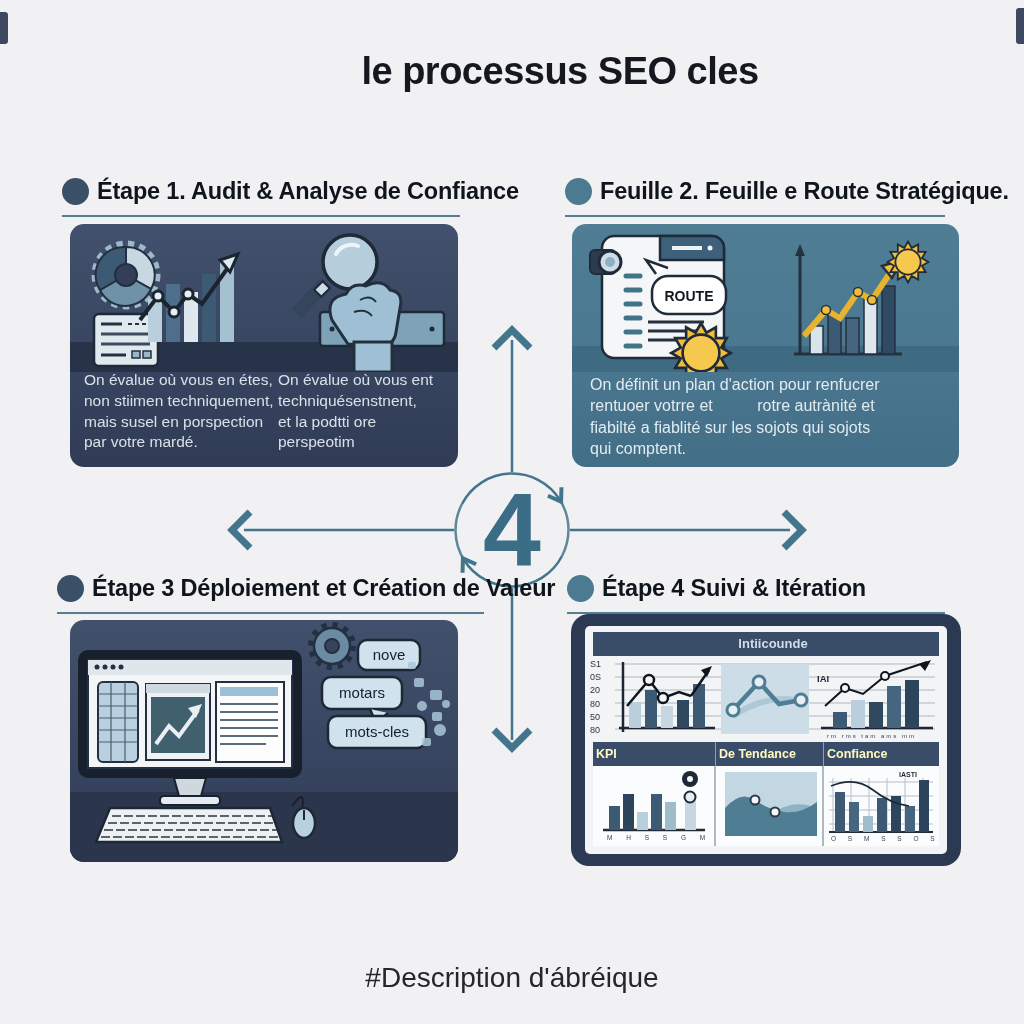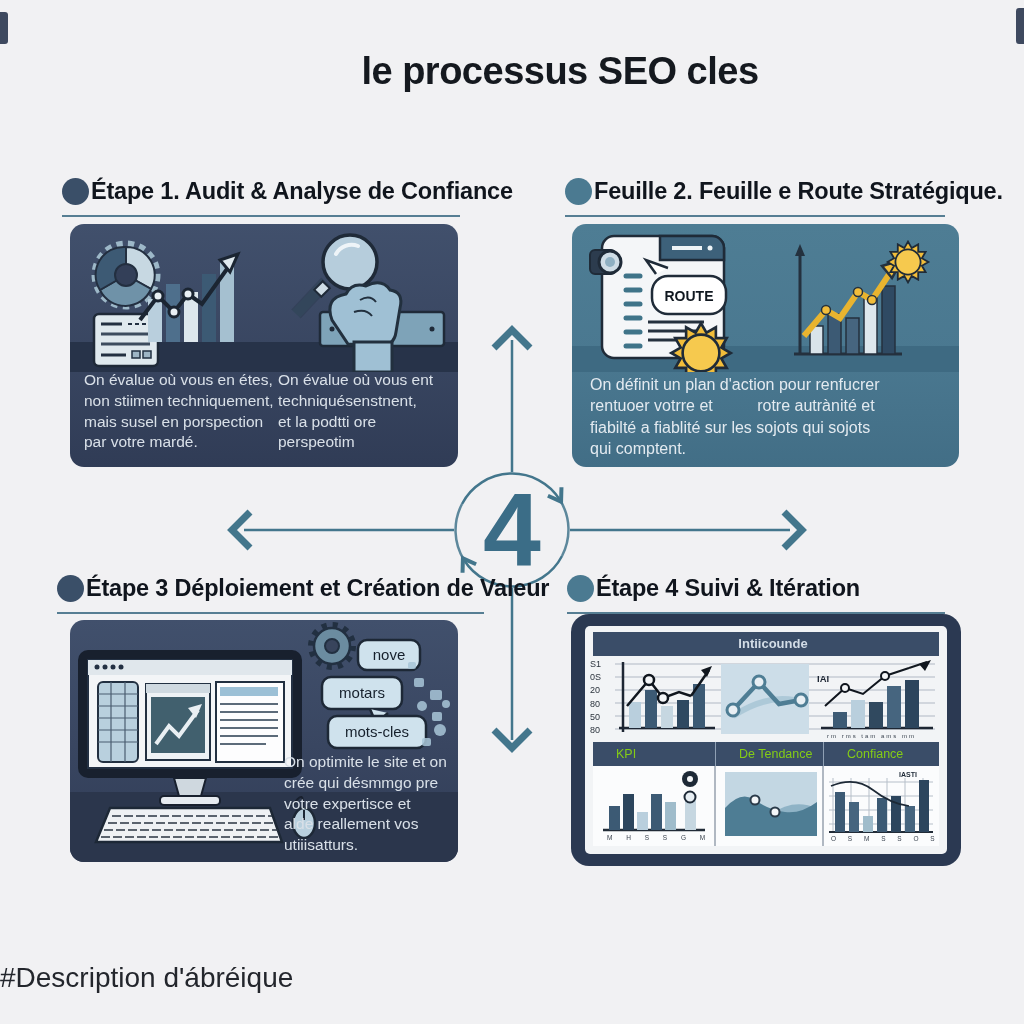--- a/index.html
+++ b/index.html
@@ -1,39 +1,39 @@
 <!DOCTYPE html>
 <html><head>
 <meta charset="utf-8">
 <style>
   html,body{margin:0;padding:0;background:#e8e8ea;}
   #canvas{position:relative;width:1024px;height:1024px;background:#f1f1f3;overflow:hidden;
           font-family:"Liberation Sans",sans-serif;}
   .abs{position:absolute;}
   .title{width:100%;text-align:center;font-size:38px;font-weight:700;color:#15191f;letter-spacing:-.5px;padding-left:48px;}
-  .caption{width:100%;text-align:left;font-size:28px;color:#23262c;}
-  .qheader{display:flex;align-items:center;gap:2px;padding-bottom:10px;border-bottom:2.5px solid #567e93;}
+  .caption{width:100%;text-align:center;font-size:28px;color:#23262c;}
+  .qheader{display:flex;align-items:center;gap:8px;padding-bottom:10px;border-bottom:2.5px solid #567e93;}
   .qheader .dot{width:27px;height:27px;border-radius:50%;flex:0 0 auto;}
   .dot-navy{background:#3a4f68;}
   .dot-teal{background:#4b7a91;}
   .qtitle{font-size:23.5px;font-weight:700;color:#10151d;white-space:nowrap;letter-spacing:-.2px;}
   .panel{border-radius:14px;overflow:hidden;}
   .panel-navy{background:linear-gradient(180deg,#41506c 0%,#394661 52%,#303c56 100%);}
   .panel-teal{background:linear-gradient(180deg,#4e7d94 0%,#4a7890 55%,#426e86 100%);}
   .ptext{color:#d9e0e8;font-size:15.5px;line-height:1.34;white-space:pre-line;}
   .ptext-lg{font-size:16px;color:#e3eaf0;}
   svg text{font-family:"Liberation Sans",sans-serif;}
   
   .tablet{background:#2b3952;border-radius:18px;}
   .screen{position:absolute;left:14px;top:12px;width:362px;height:228px;background:#f2f4f6;border-radius:5px;}
   .dashbar{position:absolute;left:8px;top:6px;width:346px;height:24px;background:#3a4d68;text-align:center;}
   .dashbar span{display:block;padding-left:14px;line-height:24px;font-size:13px;font-weight:700;color:#d2dce6;}
   .ylabels{position:absolute;left:5px;top:32px;width:20px;font-size:9px;line-height:13.2px;color:#2b333d;white-space:pre-line;}
   .thead{position:absolute;left:8px;top:116px;width:346px;height:24px;background:#3a4d68;display:flex;}
-  .thead .cell{line-height:24px;font-size:12.5px;font-weight:400;color:#84cc16;padding-left:23px;box-sizing:border-box;}
+  .thead .cell{line-height:24px;font-size:12.5px;font-weight:700;color:#fef9c3;padding-left:3px;box-sizing:border-box;}
   .thead .cell+ .cell{border-left:1.5px solid #8fa0b4;}
   .edge-mark{background:#2f3b52;border-radius:3px;opacity:.92;}
 </style>
 </head>
 <body>
 
 <div id="canvas">
 
   <div class="abs edge-mark" style="left:-4px;top:12px;width:12px;height:32px;"></div>
   <div class="abs edge-mark" style="left:1016px;top:8px;width:12px;height:36px;"></div>
@@ -278,25 +278,20 @@
             <rect x="360" y="70" width="12" height="10" rx="2"></rect>
           <circle cx="352" cy="86" r="5"></circle>
             <rect x="362" y="92" width="10" height="9" rx="2"></rect>
           <circle cx="370" cy="110" r="6"></circle>
             <rect x="352" y="118" width="9" height="8" rx="2"></rect>
           <rect x="338" y="42" width="8" height="7" rx="2"></rect>
             <circle cx="376" cy="84" r="4"></circle>
         </g>
       </g>
     </svg>
-    <div class="abs ptext" style="left:214px;top:132px;width:172px;">On optimite le site et on
-crée qui désmmgo pre
-votre expertisce et
-alde reallement vos
-utiiisatturs.</div>
   </div>
 
   <div class="abs qheader" style="left:567px;top:575px;width:378px;">
     <span class="dot dot-teal"></span>
     <span class="qtitle">Étape 4 Suivi &amp; Itération</span>
   </div>
 
   <div class="abs tablet" style="left:571px;top:614px;width:390px;height:252px;">
     <div class="screen">
       <div class="dashbar">

